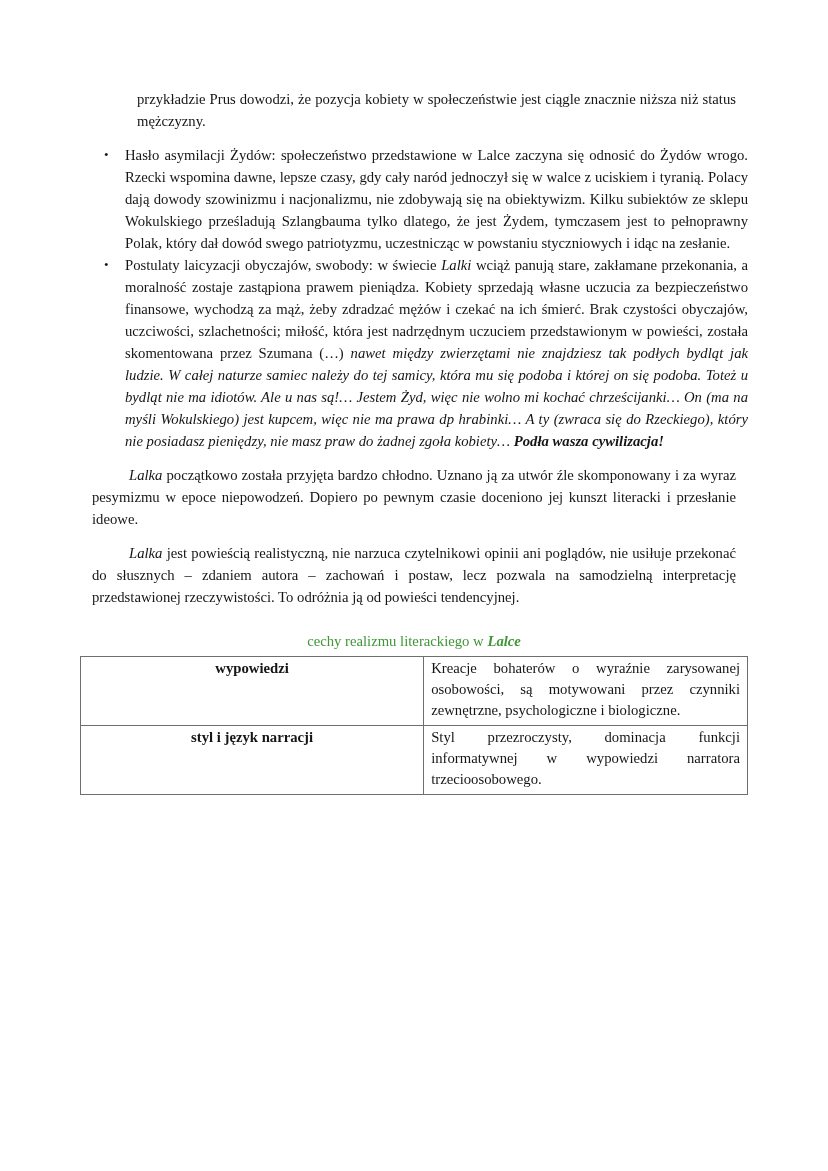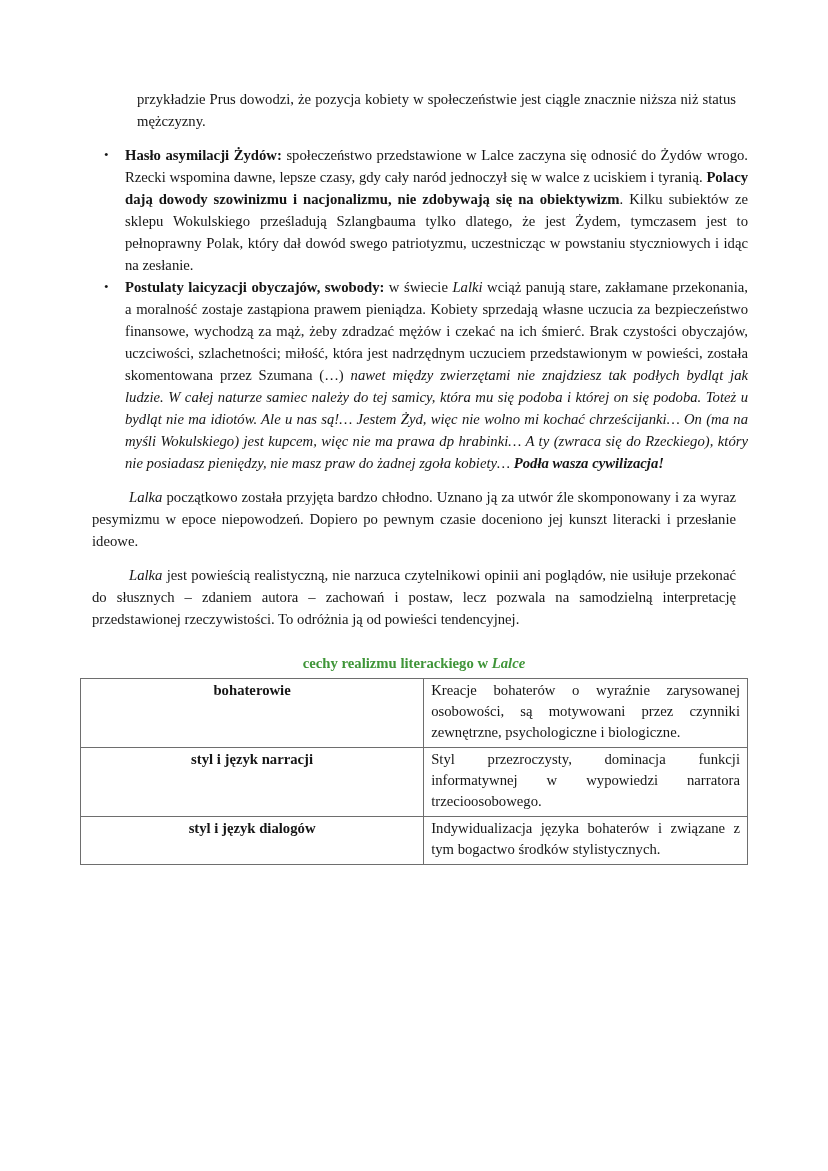--- a/index.html
+++ b/index.html
@@ -37,21 +37,21 @@
   }
   .bullet-glyph {
     position: absolute;
     left: 24px;
     top: 0;
     font-size: 13px;
   }
   .indent-para { text-indent: 37px; }
   
   .r-r { font-weight: normal; font-style: normal; }
-  .r-b { font-weight: bold; }
+  .r-b { font-weight: normal; }
   .r-i { font-style: italic; }
   .r-bi { font-weight: bold; font-style: italic; }
 
   .table-title {
     margin: 22px 0 2px 0;
     text-align: center;
     color: #3f9538;
     font-size: 14.7px;
     line-height: 22px;
     font-weight: normal;
@@ -97,28 +97,24 @@
 
     <p class="indent-para"><span class="r-i">Lalka</span><span class="r-r"> początkowo została przyjęta bardzo chłodno. Uznano ją za utwór źle skomponowany i za wyraz pesymizmu w epoce niepowodzeń. Dopiero po pewnym czasie doceniono jej kunszt literacki i przesłanie ideowe.</span></p>
 
     <p class="indent-para"><span class="r-i">Lalka</span><span class="r-r"> jest powieścią realistyczną, nie narzuca czytelnikowi opinii ani poglądów, nie usiłuje przekonać do słusznych – zdaniem autora – zachowań i postaw, lecz pozwala na samodzielną interpretację przedstawionej rzeczywistości. To odróżnia ją od powieści tendencyjnej.</span></p>
 
     <h3 class="table-title"><span class="r-b">cechy realizmu literackiego w </span><span class="r-bi">Lalce</span></h3>
 
     <table class="features">
       <tbody>
         <tr>
-          <td class="label-cell">bohaterowie</td>
+          <td class="label-cell">wypowiedzi</td>
           <td class="desc-cell"><span class="r-r">Kreacje bohaterów o wyraźnie zarysowanej osobowości, są motywowani przez czynniki zewnętrzne, psychologiczne i biologiczne.</span></td>
         </tr>
         <tr>
           <td class="label-cell">styl i język narracji</td>
           <td class="desc-cell"><span class="r-r">Styl przezroczysty, dominacja funkcji informatywnej w wypowiedzi narratora trzecioosobowego.</span></td>
-        </tr>
-        <tr>
-          <td class="label-cell">styl i język dialogów</td>
-          <td class="desc-cell"><span class="r-r">Indywidualizacja języka bohaterów i związane z tym bogactwo środków stylistycznych.</span></td>
         </tr>
       </tbody>
     </table>
 
   </div>
 </div>
 
 </body></html>

